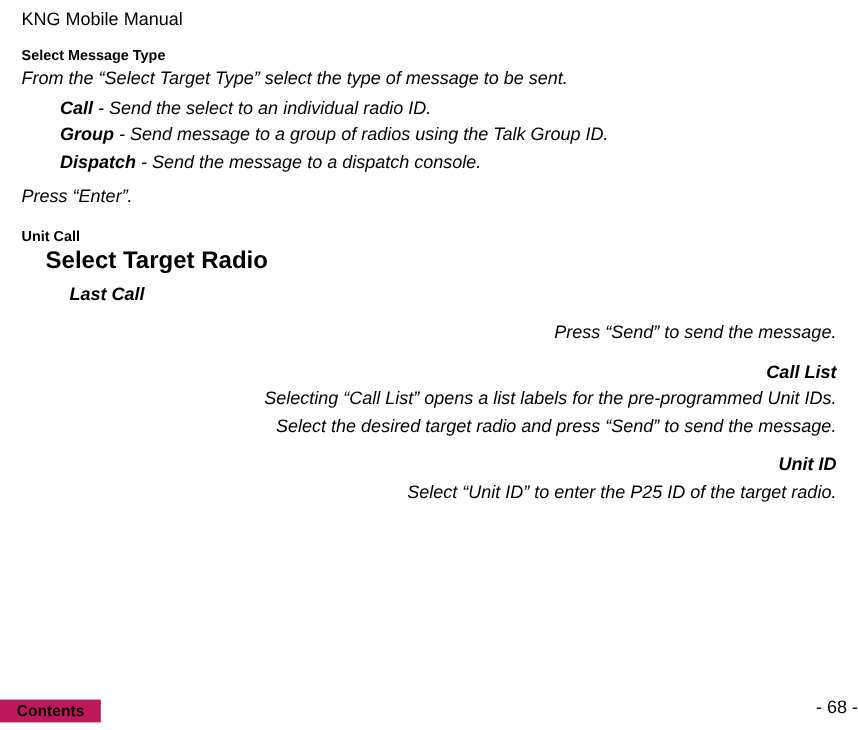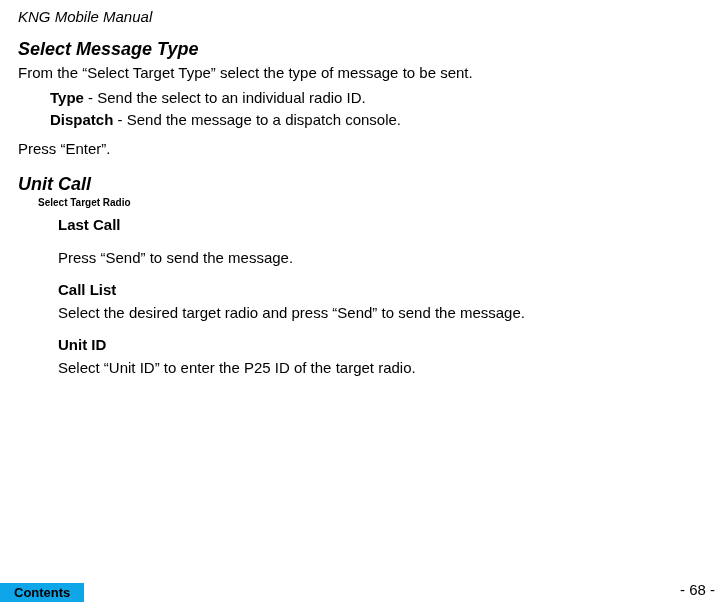--- a/index.html
+++ b/index.html
@@ -10,107 +10,111 @@
     body {
       font-family: Arial, Helvetica, sans-serif;
       width: 715px;
       height: 608px;
       background: #ffffff;
       color: #000000;
       position: relative;
       padding: 8px 18px 0 18px;
     }
     .header-italic {
-      font-style: italic;
       font-size: 15px;
       margin-bottom: 14px;
     }
     .section-title {
       font-weight: bold;
-      font-size: 18px;
+      font-size: 12px;
       margin-bottom: 2px;
-      font-style: italic;
     }
     .body-text {
       font-size: 15px;
       line-height: 1.5;
+      font-style: italic;
     }
     .indent-1 {
       margin-left: 32px;
     }
     .indent-2 {
       margin-left: 40px;
     }
     .bold {
       font-weight: bold;
     }
     .para-gap {
       margin-top: 10px;
+      text-align: right;
     }
     .para-gap-small {
       margin-top: 6px;
     }
     .list-block {
       margin-top: 2px;
     }
     .sub-section-title {
       font-weight: bold;
-      font-size: 10px;
+      font-size: 20px;
       margin-left: 20px;
     }
     .page-footer {
       position: absolute;
       bottom: 10px;
       left: 0;
       width: 100%;
       text-align: right;
       font-size: 15px;
     }
     .contents-tab {
       position: absolute;
       bottom: 6px;
       left: 0;
-      background: #0ea5e9;
+      background: #be185d;
       padding: 2px 14px;
       font-size: 13px;
       font-weight: bold;
     }
   </style>
 </head>
 <body>
 
 <div class="header-italic">KNG Mobile Manual</div>
 
 <div>
   <div class="section-title">Select Message Type</div>
   <div class="body-text">From the “Select Target Type” select the type of message to be sent.</div>
 
   <div class="indent-1 list-block">
     <div class="body-text">
-      <span class="bold">Type</span><span> - Send the select to an individual radio ID.</span>
+      <span class="bold">Call</span><span> - Send the select to an individual radio ID.</span>
+    </div>
+    <div class="body-text">
+      <span class="bold">Group</span><span> - Send message to a group of radios using the Talk Group ID.</span>
     </div>
     <div class="body-text">
       <span class="bold">Dispatch</span><span> - Send the message to a dispatch console.</span>
     </div>
   </div>
 
   <div class="body-text para-gap-small">Press “Enter”.</div>
 </div>
 
 <div style="margin-top:14px;">
   <div class="section-title">Unit Call</div>
   <div class="sub-section-title">Select Target Radio</div>
 
   <div class="indent-2 para-gap-small">
     <div class="body-text bold">Last Call</div>
     <div class="body-text para-gap">Press “Send” to send the message.</div>
   </div>
 
   <div class="indent-2 para-gap">
     <div class="body-text bold">Call List</div>
+    <div class="body-text">Selecting “Call List” opens a list labels for the pre-programmed Unit IDs.</div>
     <div class="body-text">Select the desired target radio and press “Send” to send the message.</div>
   </div>
 
   <div class="indent-2 para-gap">
     <div class="body-text bold">Unit ID</div>
     <div class="body-text">Select “Unit ID” to enter the P25 ID of the target radio.</div>
   </div>
 </div>
 
 <div class="page-footer">- 68 -</div>

